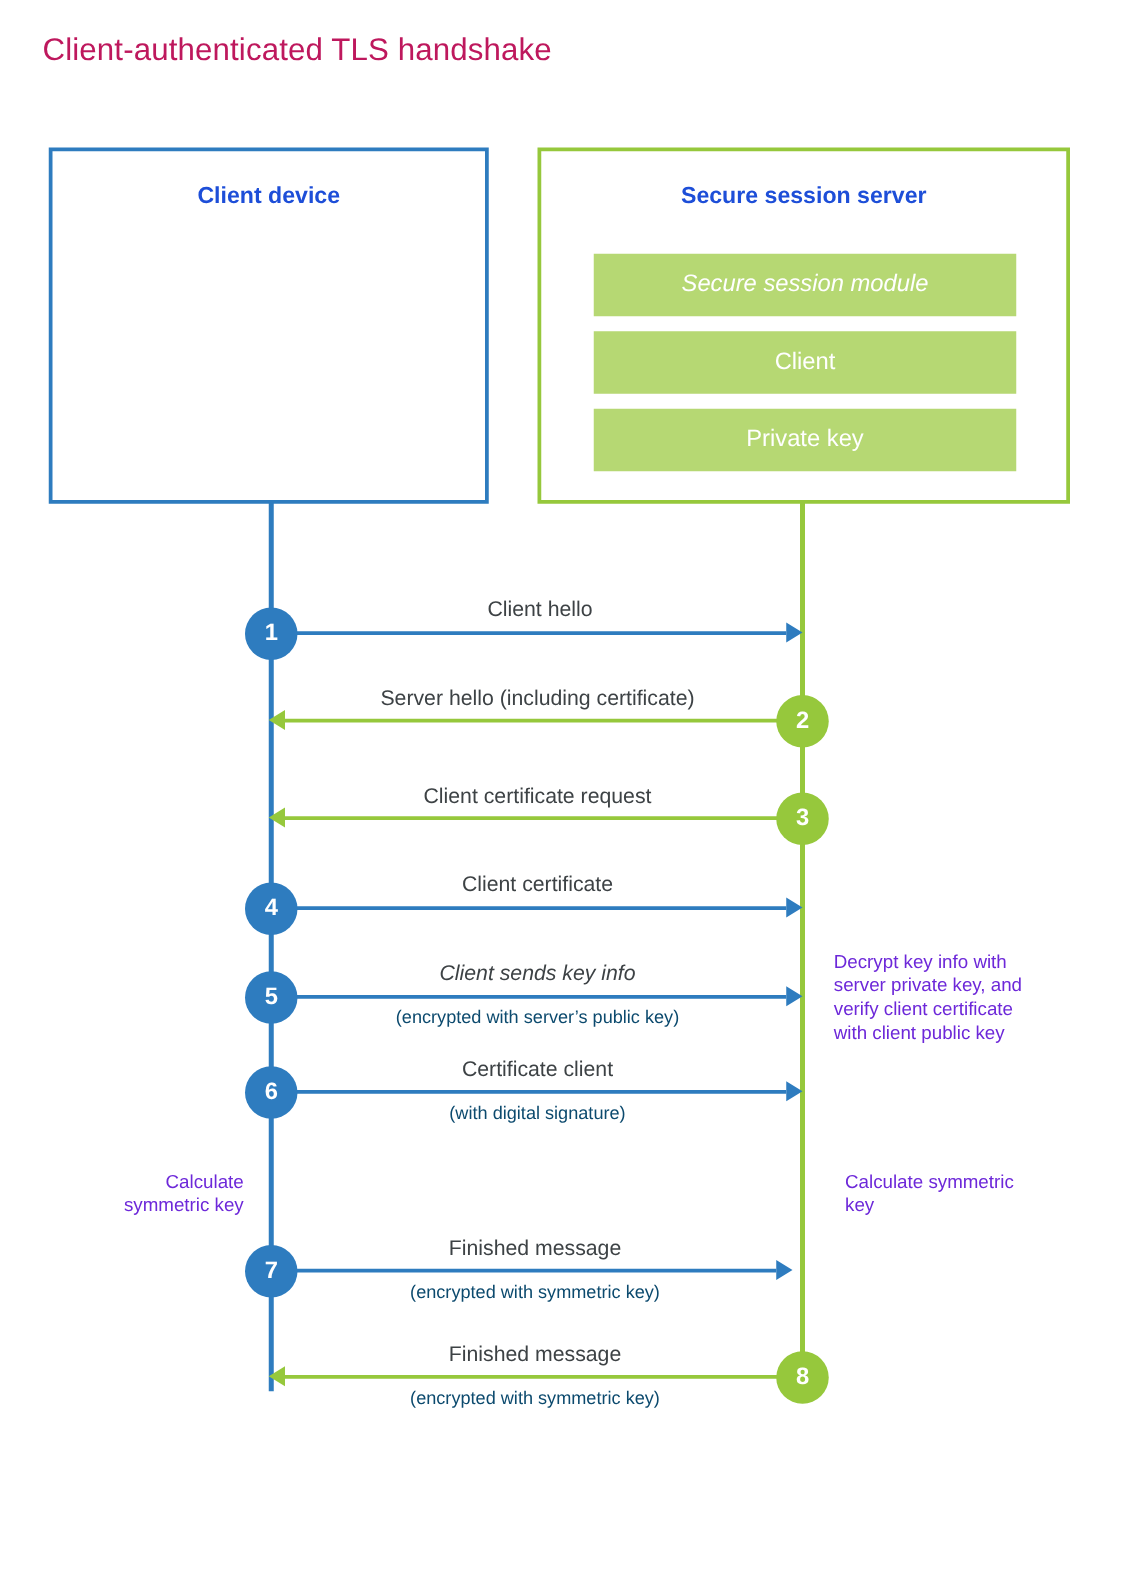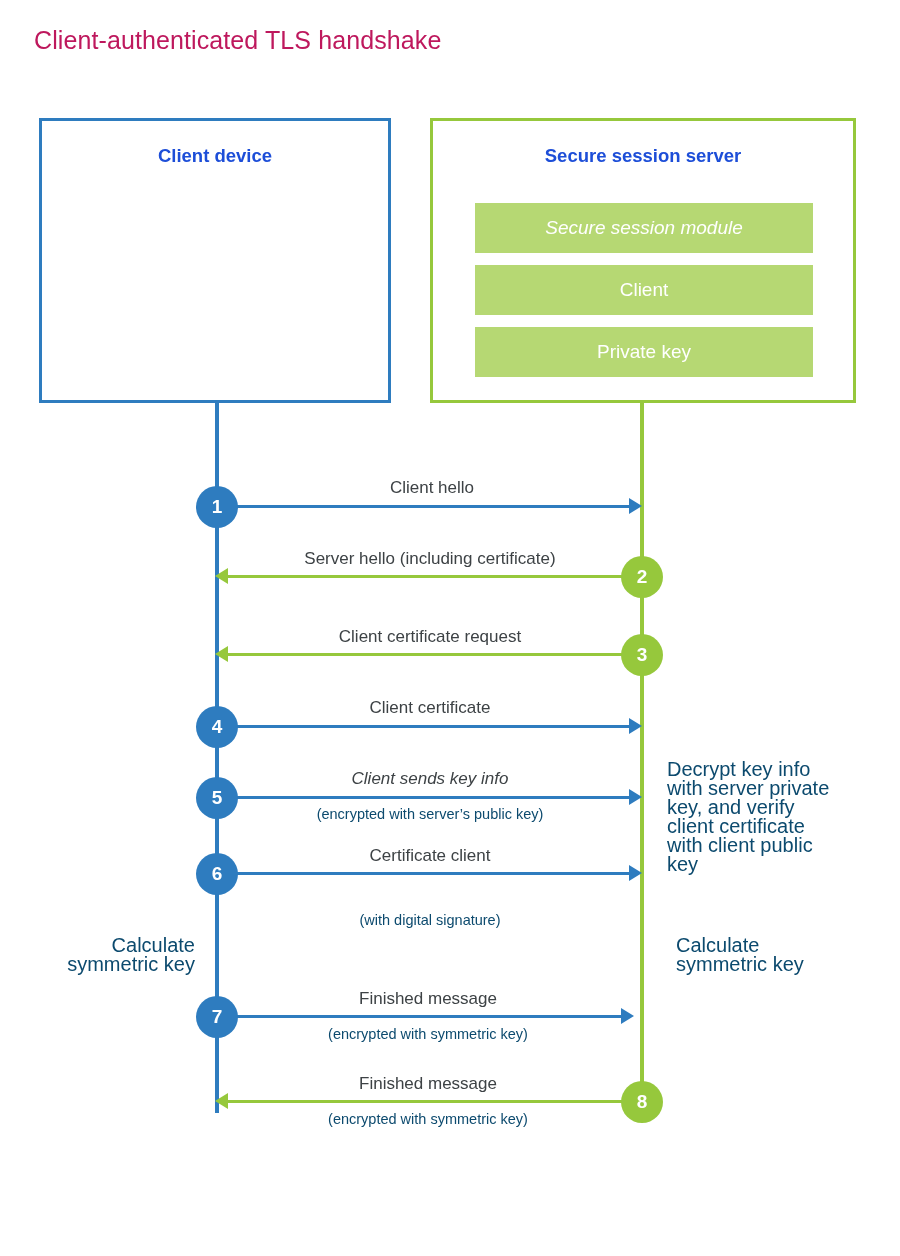--- a/index.html
+++ b/index.html
@@ -161,22 +161,22 @@
   }
   .msg-sub {
     position: absolute;
     text-align: center;
     color: #0c4a6e;
     font-size: 14.5px;
     white-space: nowrap;
   }
   .side-note {
     position: absolute;
-    color: #0c4a6e;
-    font-size: 20px;
+    color: #6d28d9;
+    font-size: 15px;
     line-height: 19px;
   }
   .side-note.right-align { text-align: right; }
   .side-note.left-align  { text-align: left; }
 </style>
 </head>
 <body>
 
 <div id="canvas">
 
@@ -218,21 +218,21 @@
 
   <div class="arrow-line to-server" style="left:217px; top:796px; width:412px;"></div>
   <div class="arrow-head right" style="left:629px; top:789px;"></div>
   <div class="msg-label" style="left:230px; top:769px; width:400px;font-style:italic;">Client sends key info</div>
   <div class="msg-sub" style="left:230px; top:806px; width:400px;">(encrypted with server’s public key)</div>
   <div class="step-badge client-side" style="left:196px; top:777px;">5</div>
 
   <div class="arrow-line to-server" style="left:217px; top:872px; width:412px;"></div>
   <div class="arrow-head right" style="left:629px; top:865px;"></div>
   <div class="msg-label" style="left:230px; top:846px; width:400px;">Certificate client</div>
-  <div class="msg-sub" style="left:230px; top:883px; width:400px;margin-top:29px;">(with digital signature)</div>
+  <div class="msg-sub" style="left:230px; top:883px; width:400px;">(with digital signature)</div>
   <div class="step-badge client-side" style="left:196px; top:853px;">6</div>
 
   <div class="arrow-line to-server" style="left:217px; top:1015px; width:404px;"></div>
   <div class="arrow-head right" style="left:621px; top:1008px;"></div>
   <div class="msg-label" style="left:228px; top:989px; width:400px;">Finished message</div>
   <div class="msg-sub" style="left:228px; top:1026px; width:400px;">(encrypted with symmetric key)</div>
   <div class="step-badge client-side" style="left:196px; top:996px;">7</div>
 
   <div class="arrow-line to-client" style="left:226px; top:1100px; width:416px;"></div>
   <div class="arrow-head left" style="left:215px; top:1093px;"></div>

